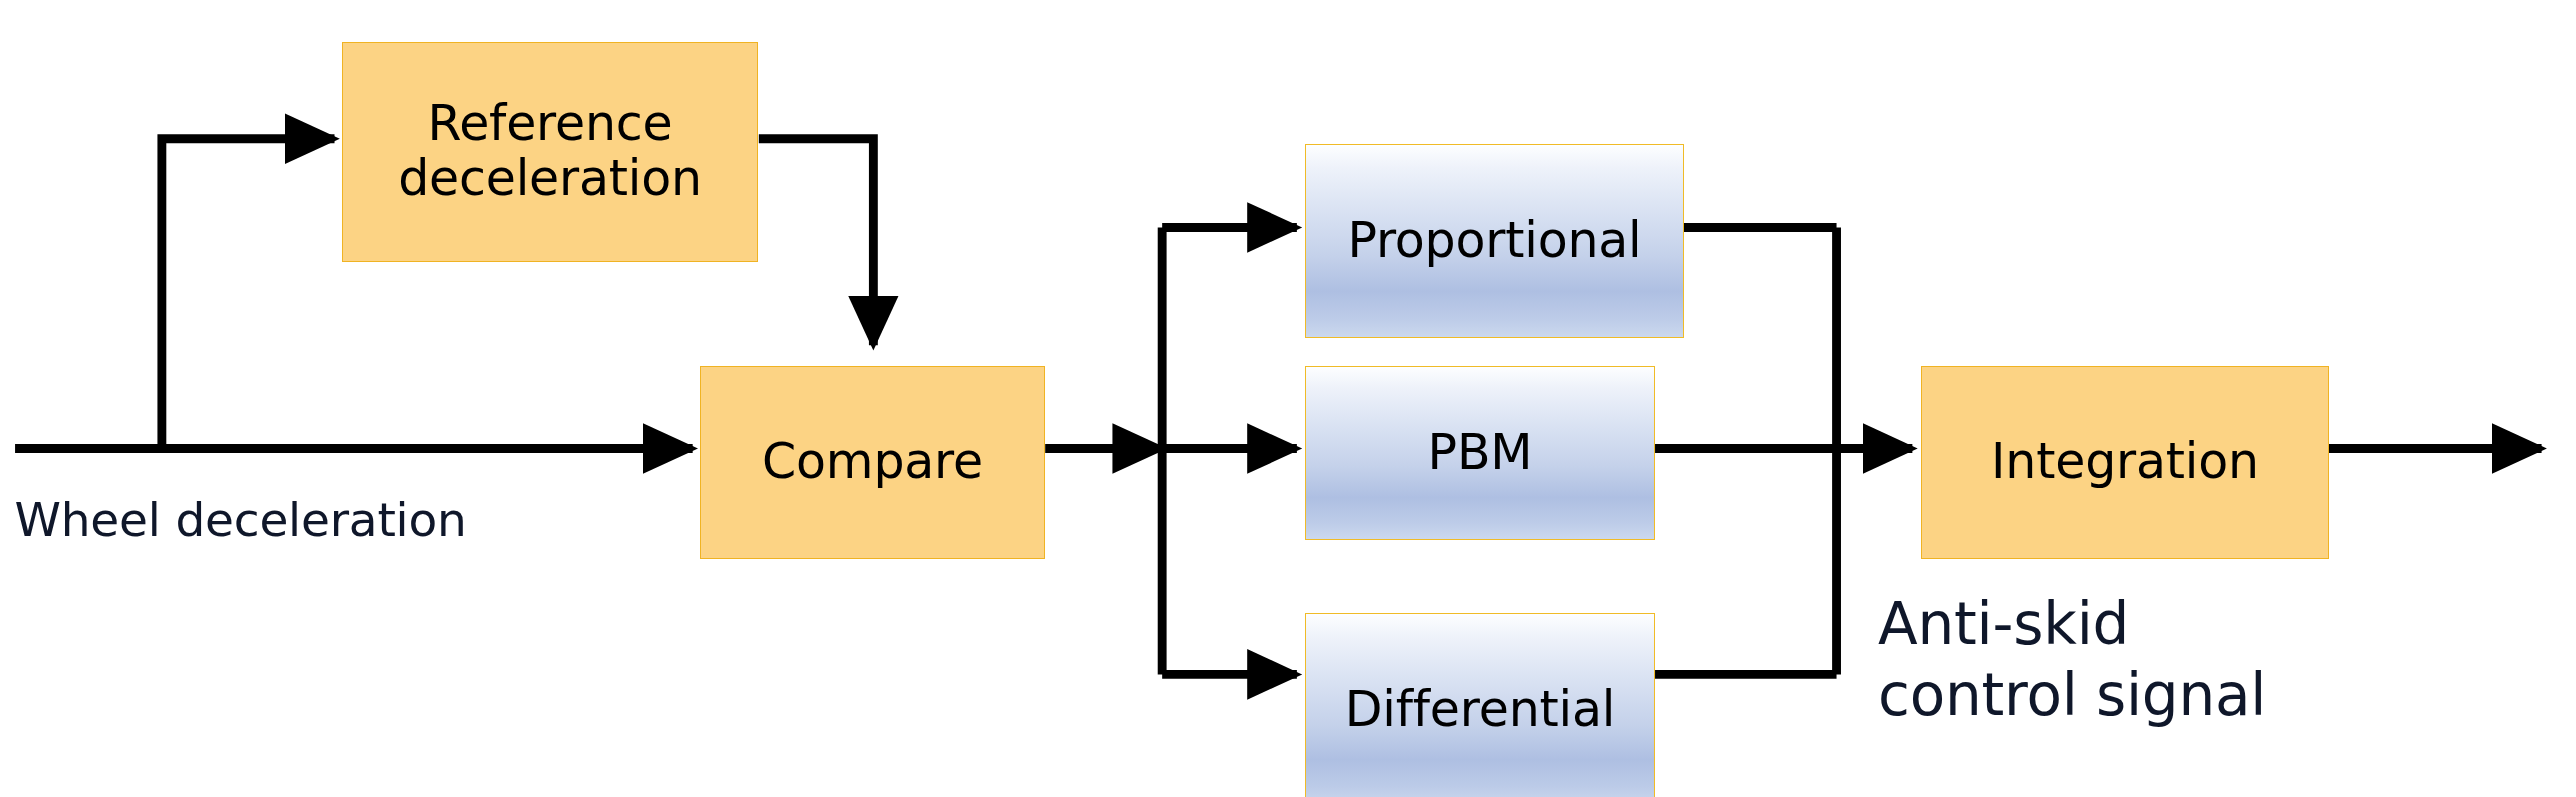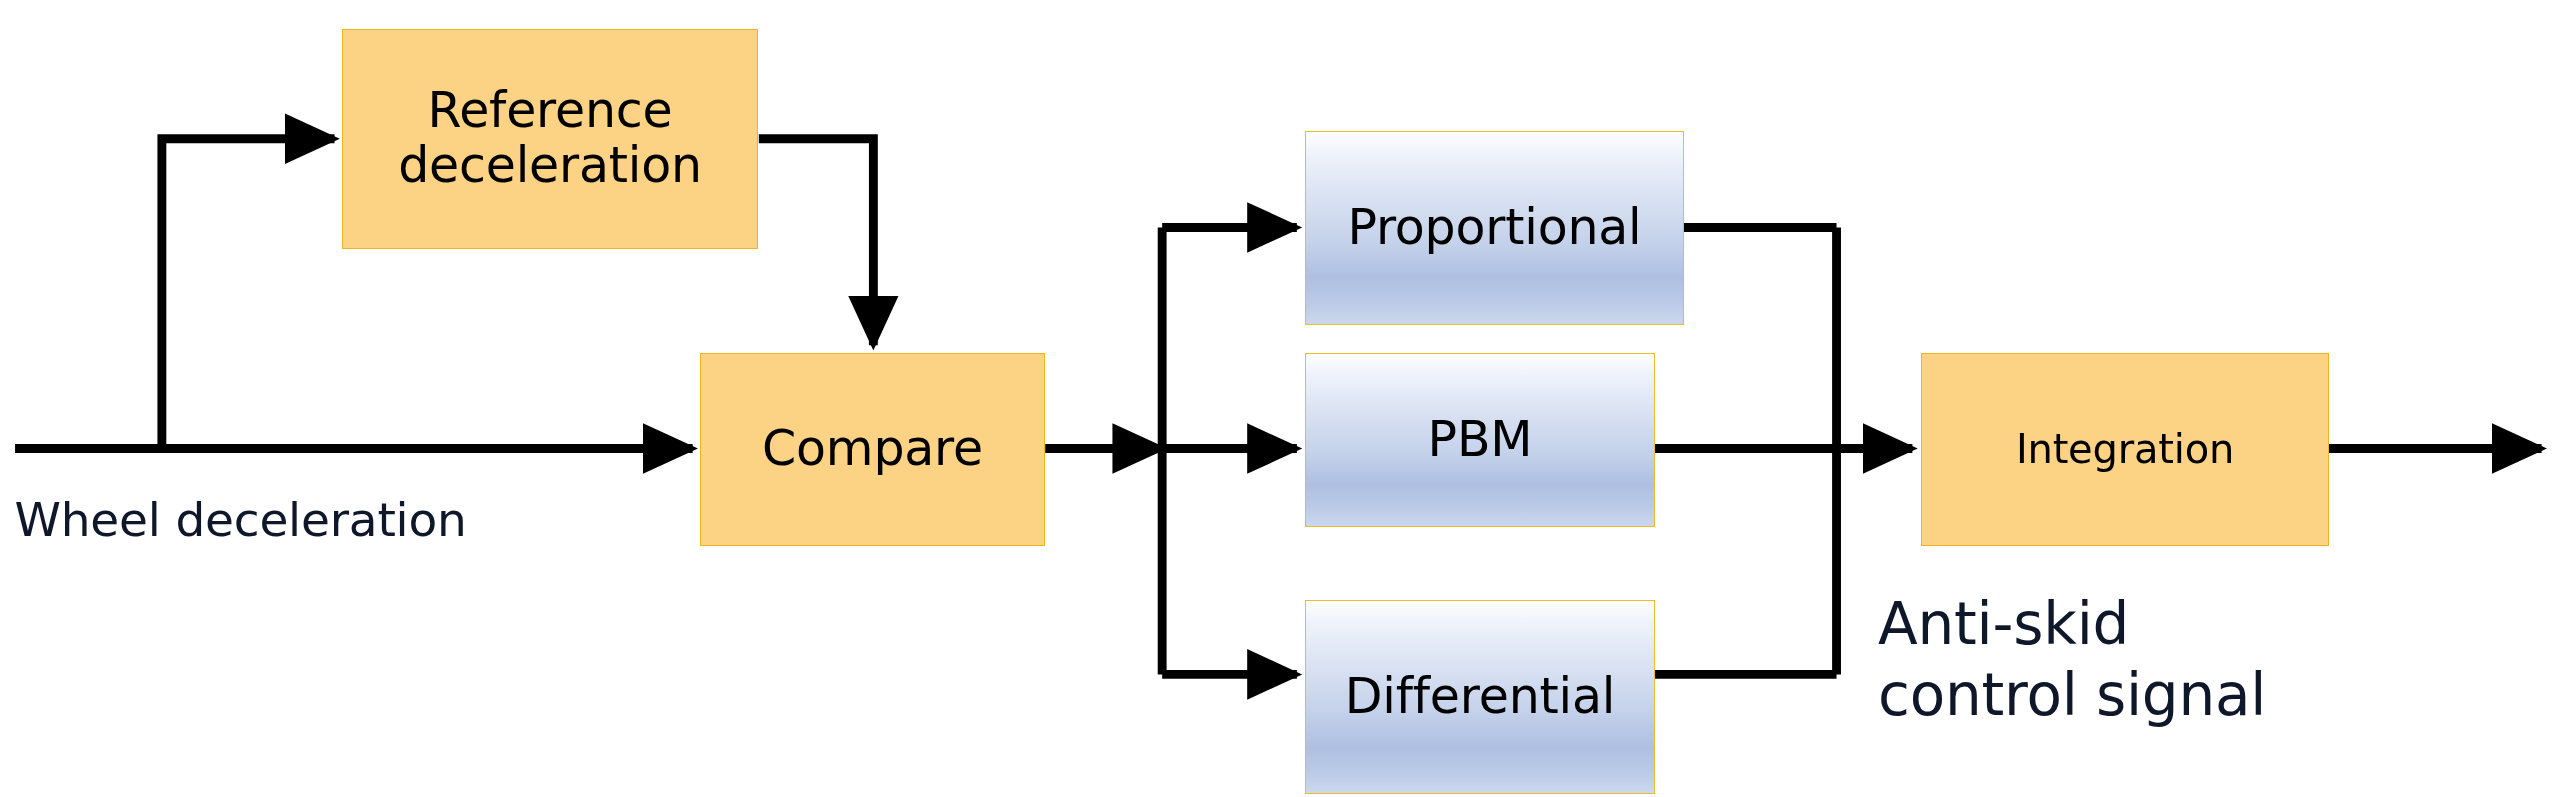--- a/index.html
+++ b/index.html
@@ -30,20 +30,21 @@
   .node {
     position: absolute;
     box-sizing: border-box;
     display: flex;
     align-items: center;
     justify-content: center;
     text-align: center;
     color: #000000;
     line-height: 1.12;
     letter-spacing: -0.2px;
+    margin-top: 13px;
   }
 
   .node-orange {
     background: #fcd384;
     border: 1.6px solid #f0b323;
   }
 
   .node-blue {
     border: 1.6px solid #f0bb27;
     background: linear-gradient(to bottom,
@@ -63,21 +64,21 @@
     white-space: pre-line;
     letter-spacing: -0.2px;
   }
 
   
   #node-reference   { left:342px;  top:29px;  width:416px; height:220px; font-size:49px; }
   #node-compare     { left:700px;  top:353px; width:345px; height:193px; font-size:49px; }
   #node-proportional{ left:1305px; top:131px; width:379px; height:194px; font-size:49px; }
   #node-pbm         { left:1305px; top:353px; width:350px; height:174px; font-size:49px; }
   #node-differential{ left:1305px; top:600px; width:350px; height:194px; font-size:49px; }
-  #node-integration { left:1921px; top:353px; width:408px; height:193px; font-size:40px; }
+  #node-integration { left:1921px; top:353px; width:408px; height:193px; font-size:49px; }
 
   
   .node-blue > span { display:block; transform: translateY(0px); }
 
   
   #label-wheel     { left:14.5px;   top:491px; font-size:47px; }
   #label-antiskid  { left:1878px; top:589px; font-size:58px; }
 </style>
 </head>
 <body>

